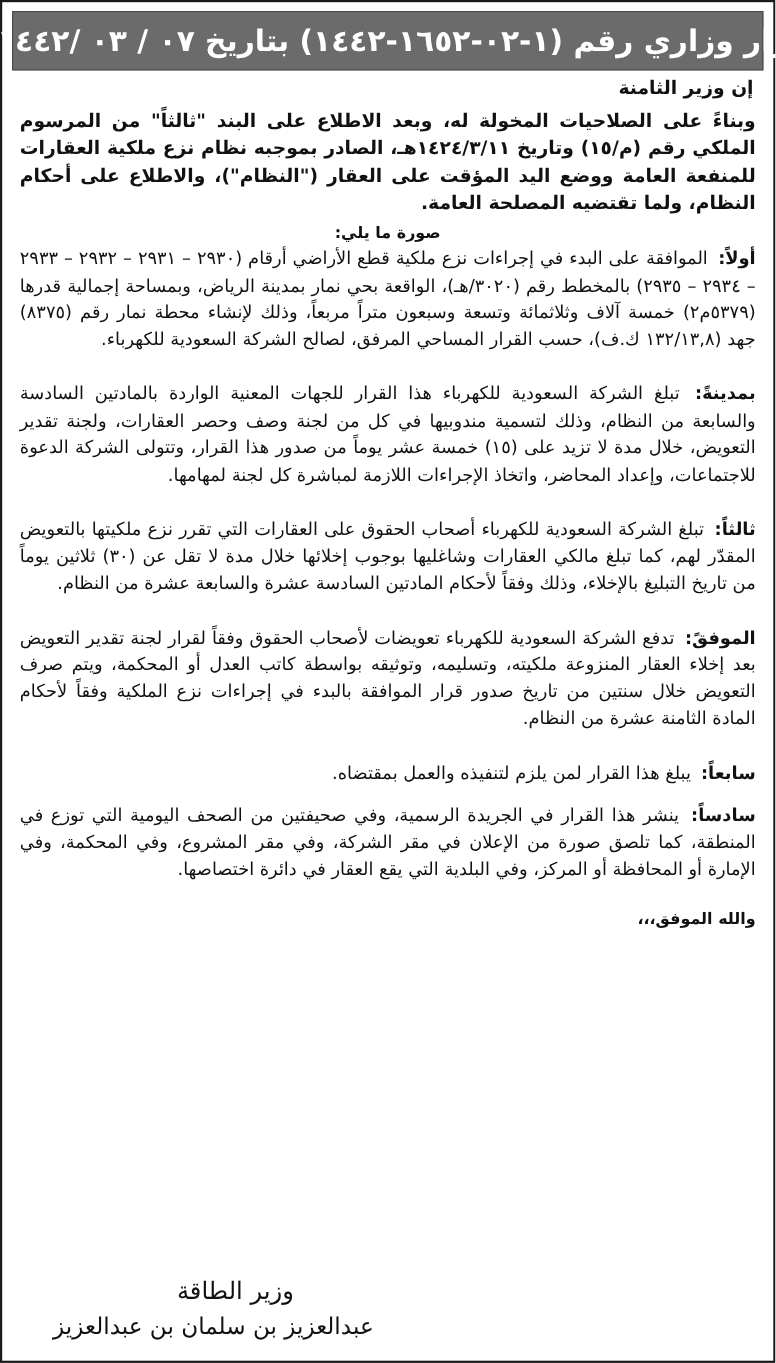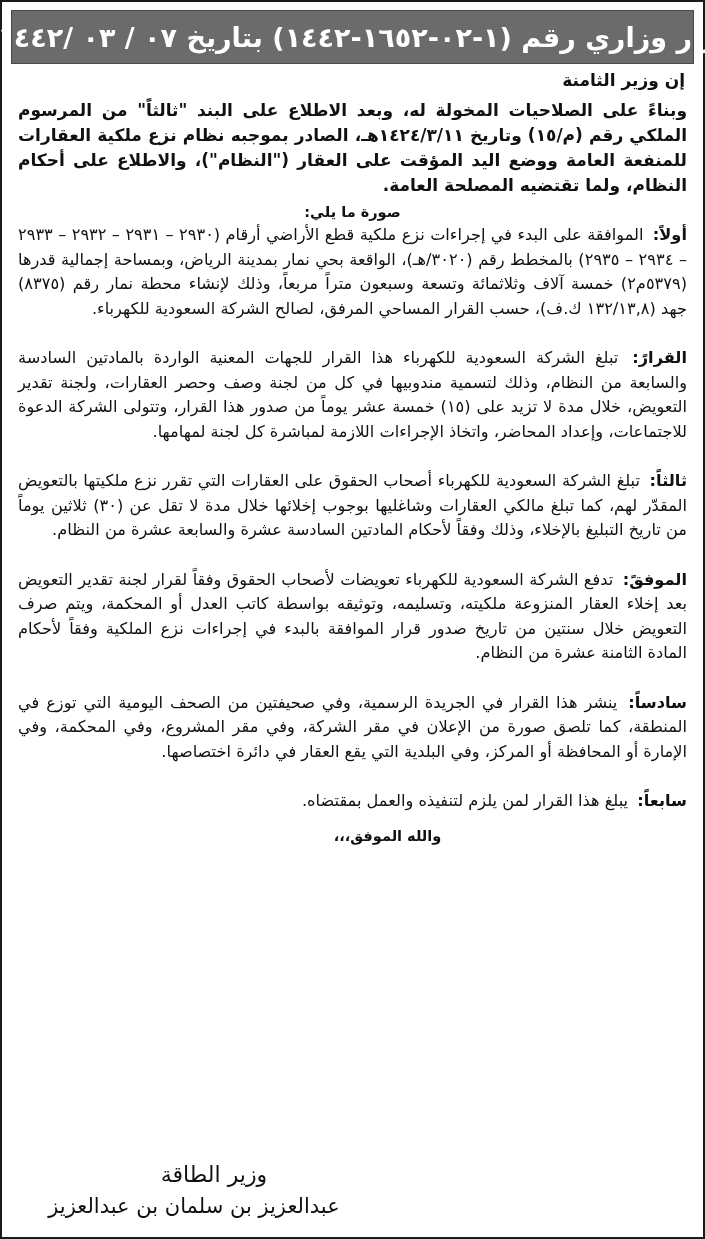--- a/index.html
+++ b/index.html
@@ -32,21 +32,21 @@
   }
   .decides {
     font-size: 14.5px; font-weight: bold; text-align: center; margin: 2px 0 3px 0;
   }
   .article {
     font-size: 16.2px; line-height: 24.5px; text-align: justify;
     margin: 0 0 25px 0;
   }
   .article .lead { margin-left: 4px; font-weight: bold; }
   .closing {
-    font-size: 14.5px; font-weight: bold; text-align: center;
+    font-size: 14.5px; font-weight: bold; 
     margin: 4px 0 16px 0; padding-left: 70px;
   }
   .signature {
     position: absolute; left: 32px; top: 1158px; width: 320px; text-align: center;
   }
   .signature .sig-title { font-size: 22px; line-height: 30px; margin-left: 40px; }
   .signature .sig-name { font-size: 21px; line-height: 32px; }
 </style>
 </head>
 <body>
@@ -63,43 +63,43 @@
     <p class="preamble">وبناءً على الصلاحيات المخولة له، وبعد الاطلاع على البند "ثالثاً" من المرسوم الملكي رقم (م/١٥) وتاريخ ١٤٢٤/٣/١١هـ، الصادر بموجبه نظام نزع ملكية العقارات للمنفعة العامة ووضع اليد المؤقت على العقار ("النظام")، والاطلاع على أحكام النظام، ولما تقتضيه المصلحة العامة.</p>
 
     <div class="decides">صورة ما يلي:</div>
 
     <p class="article">
       <span class="lead">أولاً:</span>
       <span>الموافقة على البدء في إجراءات نزع ملكية قطع الأراضي أرقام (٢٩٣٠ – ٢٩٣١ – ٢٩٣٢ – ٢٩٣٣ – ٢٩٣٤ – ٢٩٣٥) بالمخطط رقم (٣٠٢٠/هـ)، الواقعة بحي نمار بمدينة الرياض، وبمساحة إجمالية قدرها (٥٣٧٩م٢) خمسة آلاف وثلاثمائة وتسعة وسبعون متراً مربعاً، وذلك لإنشاء محطة نمار رقم (٨٣٧٥) جهد (١٣٢/١٣,٨ ك.ف)، حسب القرار المساحي المرفق، لصالح الشركة السعودية للكهرباء.</span>
     </p>
 
     <p class="article">
-      <span class="lead">القرارً:</span>
+      <span class="lead">بمدينةً:</span>
       <span>تبلغ الشركة السعودية للكهرباء هذا القرار للجهات المعنية الواردة بالمادتين السادسة والسابعة من النظام، وذلك لتسمية مندوبيها في كل من لجنة وصف وحصر العقارات، ولجنة تقدير التعويض، خلال مدة لا تزيد على (١٥) خمسة عشر يوماً من صدور هذا القرار، وتتولى الشركة الدعوة للاجتماعات، وإعداد المحاضر، واتخاذ الإجراءات اللازمة لمباشرة كل لجنة لمهامها.</span>
     </p>
 
     <p class="article">
       <span class="lead">ثالثاً:</span>
       <span>تبلغ الشركة السعودية للكهرباء أصحاب الحقوق على العقارات التي تقرر نزع ملكيتها بالتعويض المقدّر لهم، كما تبلغ مالكي العقارات وشاغليها بوجوب إخلائها خلال مدة لا تقل عن (٣٠) ثلاثين يوماً من تاريخ التبليغ بالإخلاء، وذلك وفقاً لأحكام المادتين السادسة عشرة والسابعة عشرة من النظام.</span>
     </p>
 
     <p class="article">
       <span class="lead">الموفقً:</span>
       <span>تدفع الشركة السعودية للكهرباء تعويضات لأصحاب الحقوق وفقاً لقرار لجنة تقدير التعويض بعد إخلاء العقار المنزوعة ملكيته، وتسليمه، وتوثيقه بواسطة كاتب العدل أو المحكمة، ويتم صرف التعويض خلال سنتين من تاريخ صدور قرار الموافقة بالبدء في إجراءات نزع الملكية وفقاً لأحكام المادة الثامنة عشرة من النظام.</span>
     </p>
 
 
+    <p class="article" style="margin-bottom:14px">
+      <span class="lead">سابعاً:</span>
+      <span>يبلغ هذا القرار لمن يلزم لتنفيذه والعمل بمقتضاه.</span>
+    </p>
+
     <p class="article">
       <span class="lead">سادساً:</span>
       <span>ينشر هذا القرار في الجريدة الرسمية، وفي صحيفتين من الصحف اليومية التي توزع في المنطقة، كما تلصق صورة من الإعلان في مقر الشركة، وفي مقر المشروع، وفي المحكمة، وفي الإمارة أو المحافظة أو المركز، وفي البلدية التي يقع العقار في دائرة اختصاصها.</span>
-    </p>
-
-    <p class="article" style="margin-bottom:14px">
-      <span class="lead">سابعاً:</span>
-      <span>يبلغ هذا القرار لمن يلزم لتنفيذه والعمل بمقتضاه.</span>
     </p>
 
     <div class="closing">والله الموفق،،،</div>
   </div>
 
   <div class="signature">
     <div class="sig-title">وزير الطاقة</div>
     <div class="sig-name">عبدالعزيز بن سلمان بن عبدالعزيز</div>
   </div>
 

